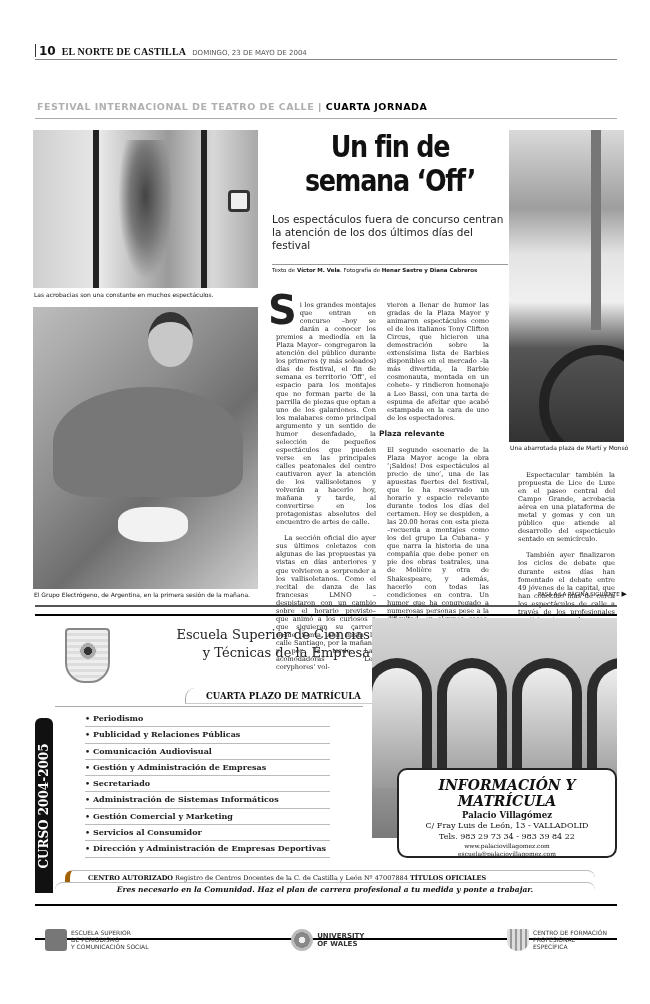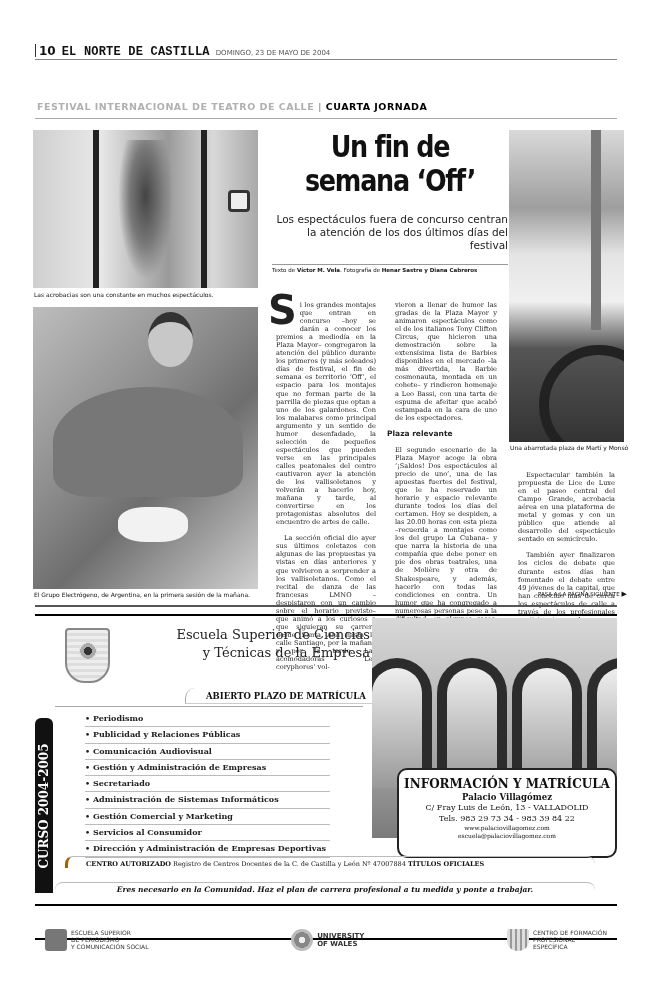--- a/index.html
+++ b/index.html
@@ -2,21 +2,21 @@
 <html><head>
 <meta charset="utf-8">
 <style>
   * { box-sizing: border-box; margin: 0; padding: 0; }
   html, body { width: 650px; height: 1004px; background: #fff; overflow: hidden; }
   body { position: relative; font-family: "DejaVu Serif", serif; color: #111; }
 
   .hdr { position: absolute; left: 35px; top: 44px; width: 582px; }
   .hdr .topline { display: flex; align-items: baseline; gap: 6px; border-left: 1px solid #333; padding-left: 3px; height: 13px; }
   .hdr .pg { font-family: "DejaVu Sans", sans-serif; font-weight: bold; font-size: 12px; }
-  .hdr .paper { font-family: Liberation Mono, monospace; font-weight: bold; font-size: 12px; letter-spacing: .2px; }
+  .hdr .paper { font-family: Liberation Serif, serif; font-weight: bold; font-size: 10px; letter-spacing: .2px; }
   .hdr .date { font-family: "DejaVu Sans", sans-serif; font-size: 7px; color: #555; }
   .hdr .section { font-family: "DejaVu Sans", sans-serif; font-weight: bold; font-size: 12px; margin-top: 2px; }
   .hdr .rule { height: 1px; background: #888; margin-top: 2px; }
 
   .kicker { position: absolute; left: 37px; top: 101px; font-family: "DejaVu Sans", sans-serif; font-weight: bold; font-size: 9.5px; letter-spacing: .5px; }
   .kicker .grey { color: #b0b0b0; text-align: right; }
   .kicker .sep { color: #999; }
   .kicker .blk { color: #000; }
   .kicker-rule { position: absolute; left: 35px; top: 118px; width: 582px; height: 1px; background: #aaa; }
 
@@ -32,28 +32,28 @@
   .ph3 { left: 509px; top: 130px; width: 115px; height: 312px; background: linear-gradient(180deg,#d9d9d9 0%,#9e9e9e 25%,#e4e4e4 40%,#f0f0f0 55%,#555 70%,#333 100%); }
   .ph3 .wheel { position:absolute; left:30px; top:215px; width:120px; height:120px; border-radius:50%; border:10px solid #222; }
   .ph3 .strap { position:absolute; left:82px; top:0; width:10px; height:200px; background:#777; }
 
   .caption { position: absolute; font-family: "DejaVu Sans", sans-serif; font-size: 6px; color: #111; white-space: nowrap; }
   .cap1 { left: 34px; top: 291px; }
   .cap2 { left: 34px; top: 591px; }
   .cap3 { left: 510px; top: 444px; }
 
   .headline { position: absolute; left: 272px; top: 130px; width: 236px; text-align: center; font-family: "DejaVu Sans", sans-serif; font-weight: bold; font-size: 30px; line-height: 34px; letter-spacing: -1.5px; transform: scaleX(.85); transform-origin: center top; }
-  .deck { position: absolute; left: 272px; top: 213px; width: 236px; text-align: right; font-family: "DejaVu Sans", sans-serif; font-size: 10.5px; line-height: 13px; color: #222; }
+  .deck { position: absolute; left: 272px; top: 213px; width: 236px; text-align: left; font-family: "DejaVu Sans", sans-serif; font-size: 10.5px; line-height: 13px; color: #222; }
   .byline-rule { position: absolute; left: 272px; top: 264px; width: 236px; height: 1px; background: #999; }
   .byline { position: absolute; left: 272px; top: 267px; width: 236px; font-family: "DejaVu Sans", sans-serif; font-size: 5.5px; white-space: nowrap; }
   .byline b { font-weight: bold; }
 
   .col { position: absolute; font-family: "DejaVu Serif", serif; font-size: 6.6px; line-height: 8.05px; text-align: justify; color: #222; }
   .col1 { left: 268px; top: 293px; width: 116px; }
-  .col2 { left: 387px; top: 293px; width: 118px; }
+  .col2 { left: 379px; top: 293px; width: 118px; }
   .col3 { left: 510px; top: 463px; width: 113px; }
   .col p { margin: 8px; text-indent: 0; }
   .col p + p { text-indent: 8px; }
   .dropcap { float: left; font-family: "DejaVu Sans", sans-serif; font-weight: bold; font-size: 40px; line-height: 32px; margin: 1px 3px 0 0; }
   .subhead { font-family: "DejaVu Sans", sans-serif; font-weight: bold; font-size: 7.5px; margin: 5px 0 2px; }
   .cont { position: absolute; left: 538px; top: 590px; font-family: "DejaVu Sans", sans-serif; font-size: 5.5px; white-space: nowrap; }
   .cont .arrow { font-size: 7px; }
 
   .art-rule { position: absolute; left: 35px; top: 605px; width: 582px; height: 2px; background: #555; }
 
@@ -67,26 +67,26 @@
   .ad .curso span { position:absolute; left: 50%; top: 50%; transform: translate(-50%,-50%) rotate(-90deg); white-space: nowrap; color: #fff; font-family: "DejaVu Serif", serif; font-weight: bold; font-size: 12px; }
   .ad .frame { position:absolute; left: 20px; top: 90px; width: 308px; height: 1px; background: #aaa; }
   .ad ul { position:absolute; left: 50px; top: 95px; width: 245px; list-style: none; }
   .ad li { font-family: "DejaVu Serif", serif; font-weight: bold; font-size: 8px; line-height: 15.3px; border-bottom: 1px solid #bbb; color: #222; }
   .ad li::before { content: "• "; }
 
   .ad .arch { position:absolute; left: 337px; top: 2px; width: 245px; height: 220px; background: linear-gradient(180deg,#d8d8d8 0%,#a8a8a8 60%,#7a7a7a 100%); overflow: hidden; }
   .ad .arch .a { position:absolute; top: 40px; width: 70px; height: 130px; background: #2c2c2c; border-radius: 35px 35px 0 0; }
   .ad .arch .a .in { position:absolute; left: 10px; top: 10px; right: 10px; bottom: 0; background: linear-gradient(180deg,#eee,#999); border-radius: 25px 25px 0 0; }
   .ad .info { position:absolute; left: 362px; top: 152px; width: 220px; height: 90px; background: #fff; border: 2px solid #222; border-radius: 10px; text-align: center; padding-top: 7px; }
-  .ad .info .t1 { font-family: "DejaVu Serif", serif; font-weight: bold; font-size: 12px; }
+  .ad .info .t1 { font-family: "DejaVu Serif", serif; font-weight: bold; font-size: 14px; font-style: italic; }
   .ad .info .t2 { font-family: "DejaVu Serif", serif; font-weight: bold; font-size: 8.5px; margin-top: 1px; }
   .ad .info .t3, .ad .info .t4 { font-family: "DejaVu Serif", serif; font-size: 8px; line-height: 11px; }
   .ad .info .t5, .ad .info .t6 { font-family: "DejaVu Serif", serif; font-size: 6px; line-height: 8px; }
 
-  .ad .autorizado { position:absolute; left: 30px; top: 240px; width: 530px; border-left: 3px solid #a16207; border-top: 1px solid #bbb; border-radius: 8px 8px 0 0; padding: 3px 0 0 18px; font-family: "DejaVu Serif", serif; font-size: 6.5px; white-space: nowrap; }
+  .ad .autorizado { position:absolute; left: 30px; top: 254px; width: 530px; border-left: 5px solid #a16207; border-top: 1px solid #bbb; border-radius: 8px 8px 0 0; padding: 3px 0 0 18px; font-family: "DejaVu Serif", serif; font-size: 6.5px; white-space: nowrap; }
   .ad .autorizado b { font-weight: bold; }
   .ad .slogan { position:absolute; left: 20px; top: 266px; width: 540px; text-align: center; border-top: 1px solid #bbb; border-radius: 8px 8px 0 0; padding-top: 2px; font-family: "DejaVu Serif", serif; font-style: italic; font-weight: bold; font-size: 7.5px; }
 
   .logos { position: absolute; left: 35px; top: 906px; width: 582px; height: 34px; display: flex; justify-content: space-between; align-items: center; padding: 0 10px; border-bottom: 2px solid #000; }
   .logo { display: flex; align-items: center; gap: 4px; margin-top: 35px; }
   .logo .mark { width: 22px; height: 22px; border-radius: 3px; background: #777; }
   .logo .mark.round { border-radius: 50%; background: radial-gradient(circle,#eee 20%,#888 21% 50%,#bbb 51%); }
   .logo .mark.shield { background: repeating-linear-gradient(90deg,#ddd 0 3px,#999 3px 5px); border-radius: 2px 2px 10px 10px; }
   .logo .txt { font-family: "DejaVu Sans", sans-serif; font-size: 6px; line-height: 7px; color: #333; text-transform: uppercase; }
   .logo .txt.bold { font-weight: bold; font-size: 7px; line-height: 8px; }
@@ -163,21 +163,21 @@
 </div>
 
 <div class="art-rule"></div>
 
 <div class="ad">
   <div class="crest"></div>
   <div class="school">
     <div>Escuela Superior de Ciencias</div>
     <div>y Técnicas de la Empresa</div>
   </div>
-  <div class="abierto">ABIERTO PLAZO DE MATRÍCULA</div>
+  <div class="abierto">CUARTA PLAZO DE MATRÍCULA</div>
   <div class="frame"></div>
   <div class="curso">
       <span>CURSO 2004-2005</span>
     </div>
   <ul>
     <li>Periodismo</li>
     <li>Publicidad y Relaciones Públicas</li>
     <li>Comunicación Audiovisual</li>
     <li>Gestión y Administración de Empresas</li>
     <li>Secretariado</li>

